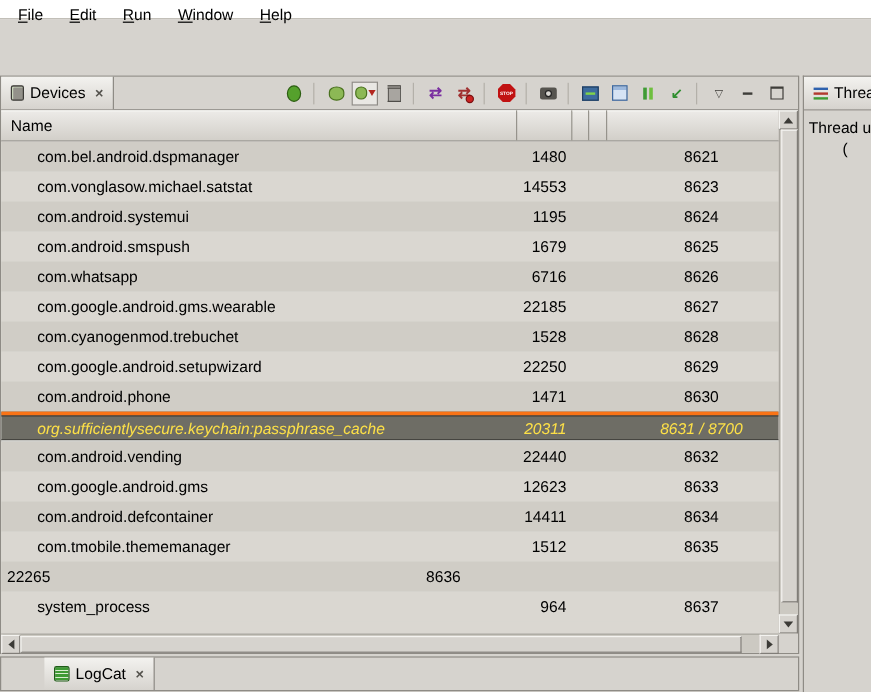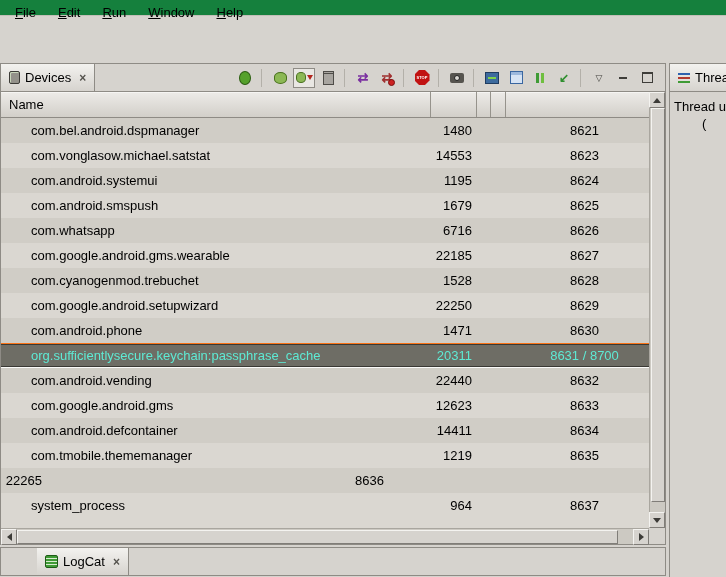--- a/index.html
+++ b/index.html
@@ -9,21 +9,21 @@
     background:#d6d3ce;
     font-family:"Liberation Sans", sans-serif;
     font-size:13px;
     color:#000;
   }
 
   
   .menubar {
     position:absolute; top:0; left:0; right:0; height:16px;
     display:flex; align-items:stretch; padding-left:4px;
-    background:#15803d; border-bottom:1px solid #c2bfb8;
+    background:#ffffff; border-bottom:1px solid #c2bfb8;
   }
   .menu-item { padding:5px 11px 0 11px; cursor:default; }
   .menu-item .accel { text-decoration:underline; }
 
   
   .toolstrip { position:absolute; top:27px; left:0; right:0; height:36px; background:#d6d3ce; }
 
   
   .main { position:absolute; top:63px; left:0; right:0; bottom:0; }
 
@@ -119,24 +119,25 @@
   .hc.name { width:430px; padding-left:8px; }
   .hc.pid  { width:46px; }
   .hc.n1   { width:14px; }
   .hc.n2   { width:15px; }
   .hc.port { flex:1; border-right:none; }
 
   .rows { position:absolute; top:26px; left:0; right:16px; bottom:16px; overflow:hidden; background:#dad7d1; }
   .trow { display:flex; height:25px; line-height:25px; background:#d0cdc6; }
   .trow.alt { background:#dad7d1; }
   .trow.sel {
-    background:#6e6d65; color:#5eead4;
-    border-top:1px solid #f97316; border-bottom:1px solid #fbfbf9;
+    background:#6e6d65; color:#fde047;
+    border-top:3px solid #f97316; border-bottom:1px solid #fbfbf9;
     box-shadow: inset 0 1px 0 #3a3934, inset 0 -1px 0 #3a3934;
     line-height:23px;
+    font-style:italic;
   }
   .c { overflow:hidden; white-space:nowrap; }
   .c.name { width:430px; padding-left:30px; }
   .c.pid  { width:46px; text-align:right; padding-right:5px; }
   .c.n1   { width:14px; }
   .c.n2   { width:15px; }
   .c.port { flex:1; padding-left:14px;text-align:center; }
 
   
   .vscroll { position:absolute; top:0; right:0; width:16px; bottom:16px; background:#ccc9c2; border-left:1px solid #a9a69f; }
@@ -314,21 +315,21 @@
           </div>
           <div class="trow">
             <div class="c name">com.android.defcontainer</div>
             <div class="c pid">14411</div>
             <div class="c n1"></div>
             <div class="c n2"></div>
             <div class="c port">8634</div>
           </div>
           <div class="trow alt">
             <div class="c name">com.tmobile.thememanager</div>
-            <div class="c pid">1219</div>
+            <div class="c pid">1512</div>
             <div class="c n1"></div>
             <div class="c n2"></div>
             <div class="c port">8635</div>
           </div>
           <div class="trow">
             <div class="c pid">22265</div>
             <div class="c n1"></div>
             <div class="c n2"></div>
             <div class="c port">8636</div>
           </div>

